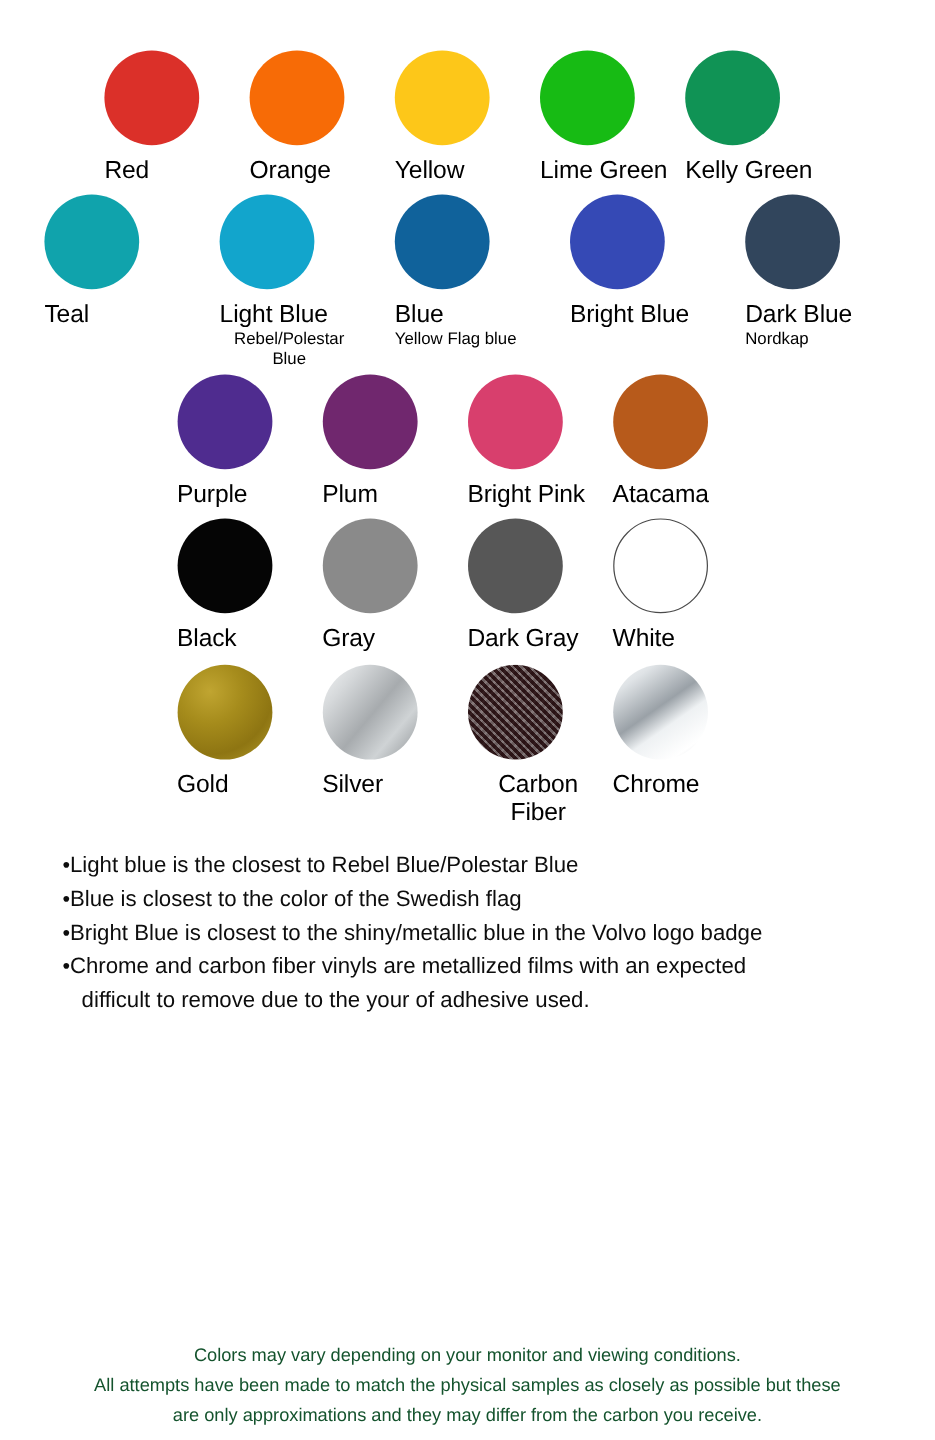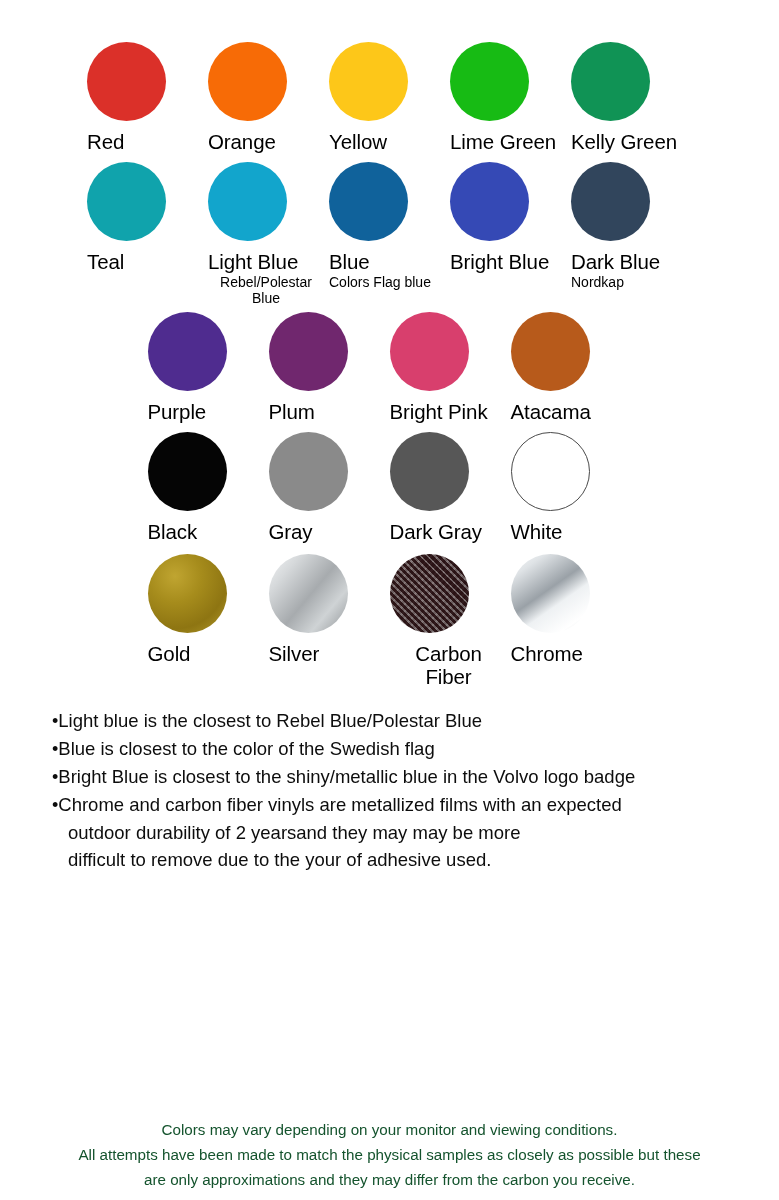--- a/index.html
+++ b/index.html
@@ -25,21 +25,21 @@
   
   .swatch-rows {
     padding-top: 42px;
   }
   .swatch-row {
     display: flex;
     justify-content: center;
     align-items: flex-start;
   }
   .swatch-row.r1 { margin-bottom: 8px; }
-  .swatch-row.r2 { margin-bottom: 6px; }
+  .swatch-row.r2 { margin-bottom: 6px; gap: 25px; }
   .swatch-row.r3 { margin-bottom: 8px; }
   .swatch-row.r4 { margin-bottom: 10px; }
 
   .swatch-cell {
     width: 121px;
     display: flex;
     flex-direction: column;
     align-items: flex-start;
   }
   .dot {
@@ -140,21 +140,21 @@
           <div class="caption">Teal</div>
         </div>
         <div class="swatch-cell">
           <div class="dot" style="background: rgb(18, 165, 204);"></div>
           <div class="caption">Light Blue</div>
           <div class="subcaption">Rebel/Polestar Blue</div>
         </div>
         <div class="swatch-cell">
           <div class="dot" style="background: rgb(16, 98, 155);"></div>
           <div class="caption">Blue</div>
-          <div class="subcaption">Colors Flag blue</div>
+          <div class="subcaption">Yellow Flag blue</div>
         </div>
         <div class="swatch-cell">
           <div class="dot" style="background: rgb(53, 73, 181);"></div>
           <div class="caption">Bright Blue</div>
         </div>
         <div class="swatch-cell">
           <div class="dot" style="background: rgb(49, 69, 92);"></div>
           <div class="caption">Dark Blue</div>
           <div class="subcaption">Nordkap</div>
         </div>
@@ -212,21 +212,20 @@
           <div class="dot" style="background: linear-gradient(145deg, rgb(247, 249, 250) 0%, rgb(223, 227, 230) 18%, rgb(154, 161, 167) 46%, rgb(238, 241, 243) 62%, rgb(255, 255, 255) 84%, rgb(207, 212, 216) 100%);"></div>
           <div class="caption">Chrome</div>
         </div>
       </div>
     </div>
   <div class="bullets">
       <div class="bullet-line"><span class="bullet-dot">•</span><span>Light blue is the closest to Rebel Blue/Polestar Blue</span></div>
       <div class="bullet-line"><span class="bullet-dot">•</span><span>Blue is closest to the color of the Swedish flag</span></div>
       <div class="bullet-line"><span class="bullet-dot">•</span><span>Bright Blue is closest to the shiny/metallic blue in the Volvo logo badge</span></div>
       <div class="bullet-line"><span class="bullet-dot">•</span><span>Chrome and carbon fiber vinyls are metallized films with an expected</span></div>
-      <div class="bullet-cont">outdoor durability of 2 yearsand they may may be more</div>
       <div class="bullet-cont">difficult to remove due to the your of adhesive used.</div>
     </div>
   <div class="footer">
       <div>Colors may vary depending on your monitor and viewing conditions.</div>
       <div>All attempts have been made to match the physical samples as closely as possible but these</div>
       <div>are only approximations and they may differ from the carbon you receive.</div>
     </div>
 </div>
 
 </body></html>

